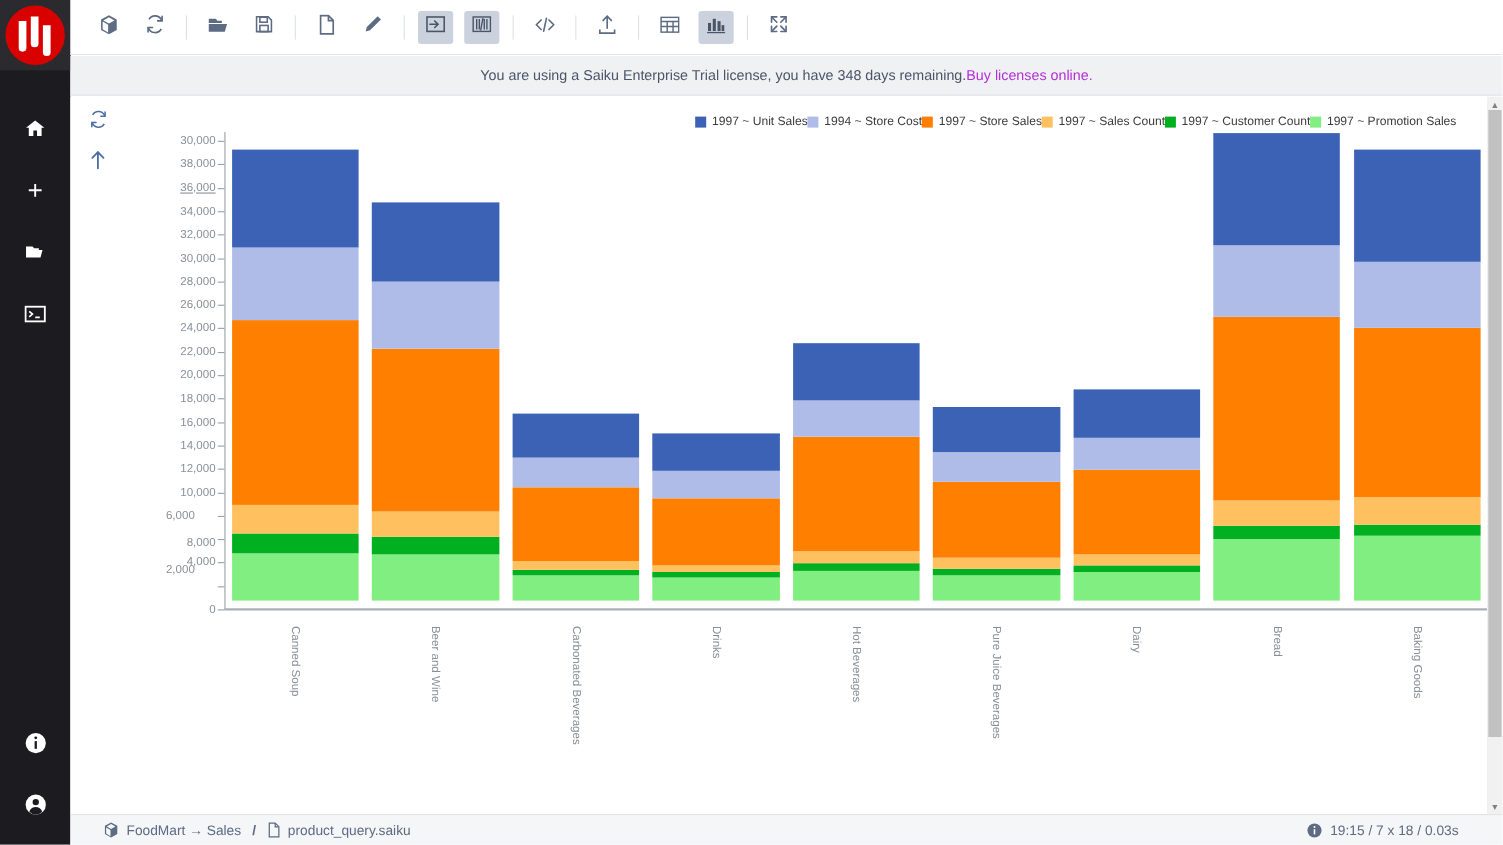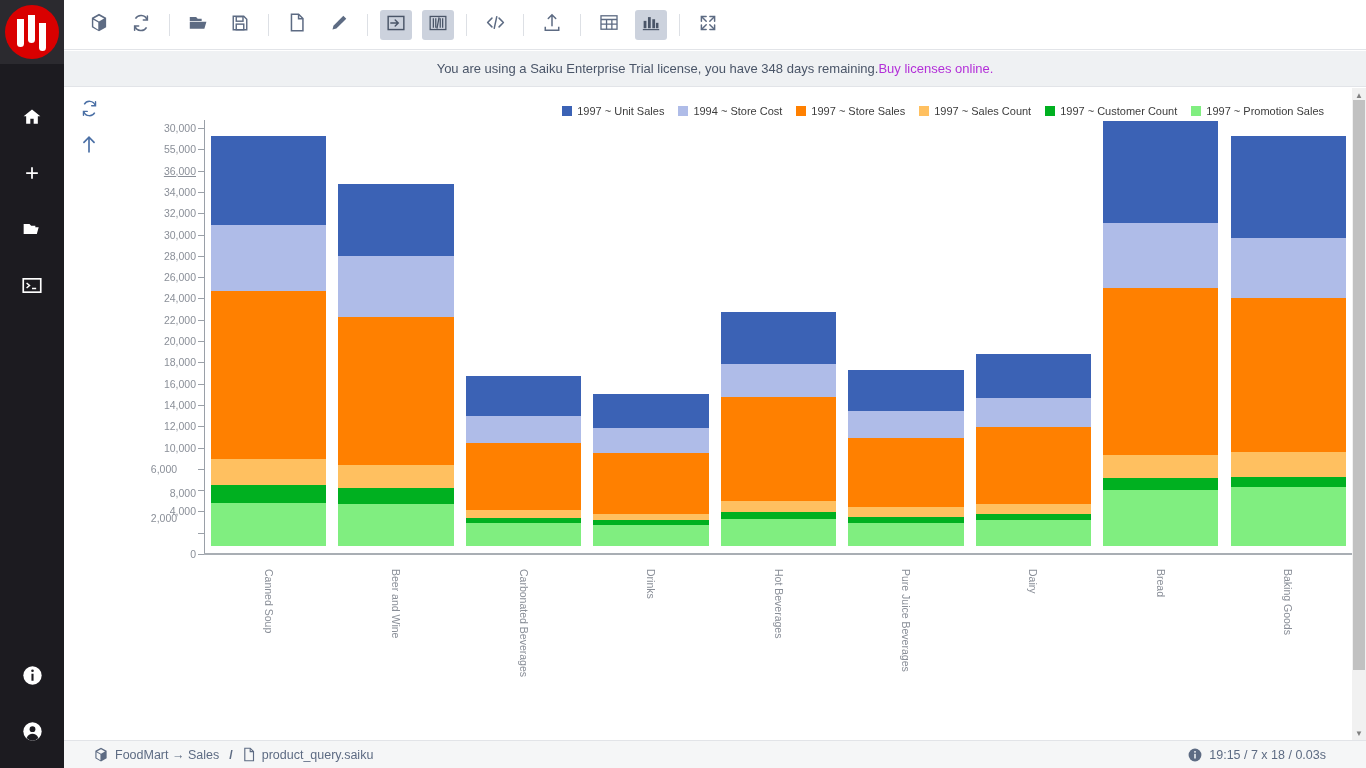--- a/index.html
+++ b/index.html
@@ -101,21 +101,21 @@
   .vscroll .thumb { position: absolute; top: 12px; left: 1px; width: 12px; height: 570px; background: #c1c1c1; }
   .vscroll .arr { position: absolute; left: 0; width: 14px; height: 14px; color: #808080;
                    display: flex; align-items: center; justify-content: center; font-size: 8px; }
   .vscroll .arr.up { top: 0; }
   .vscroll .arr.dn { bottom: 0; }
 
   
   .chart-wrap { position: absolute; left: 46px; top: 0; width: 1242px; height: 652px; }
   .legend {
     position: absolute; right: 28px; top: 17px;
-    display: flex; gap: 14px; align-items: center;
+    display: flex; align-items: center;
     font-size: 11px; color: #3c3c3c; padding-left: 20px;
   }
   .legend .li { display: flex; align-items: center; gap: 5px; white-space: nowrap; }
   .legend .sw { width: 10px; height: 10px; display: inline-block; }
 
   .plot {
     position: absolute; left: 0; top: 32px;
     width: 1242px; height: 445px;
   }
   .yaxis {
@@ -426,21 +426,21 @@
             <div class="ytick" style="top: 135.8px;">28,000</div>
             <div class="ytickmark" style="top: 135.8px;"></div>
             <div class="ytick" style="top: 114.5px;">30,000</div>
             <div class="ytickmark" style="top: 114.5px;"></div>
             <div class="ytick" style="top: 93.2px;">32,000</div>
             <div class="ytickmark" style="top: 93.2px;"></div>
             <div class="ytick" style="top: 71.9px;">34,000</div>
             <div class="ytickmark" style="top: 71.9px;"></div>
             <div class="ytick" style="top: 50.6px; text-decoration: underline;">36,000</div>
             <div class="ytickmark" style="top: 50.6px;"></div>
-            <div class="ytick" style="top: 29.3px;">55,000</div>
+            <div class="ytick" style="top: 29.3px;">38,000</div>
             <div class="ytickmark" style="top: 29.3px;"></div>
             <div class="ytick" style="top: 8px;">30,000</div>
             <div class="ytickmark" style="top: 8px;"></div>
           </div>
         <div class="yline"></div>
         <div class="baseline"></div>
         <div class="bars">
             <div class="bar" title="Canned Soup" style="left: 6.05361px; width: 115.337px; bottom: 8px; height: 410.025px;">
               <div class="seg" title="Canned Soup — 1997 ~ Promotion Sales: 4000" style="background: rgb(128, 238, 128); height: 42.6px; bottom: 0px;"></div>
               <div class="seg" title="Canned Soup — 1997 ~ Customer Count: 1700" style="background: rgb(0, 176, 32); height: 18.105px; bottom: 42.6px;"></div>

